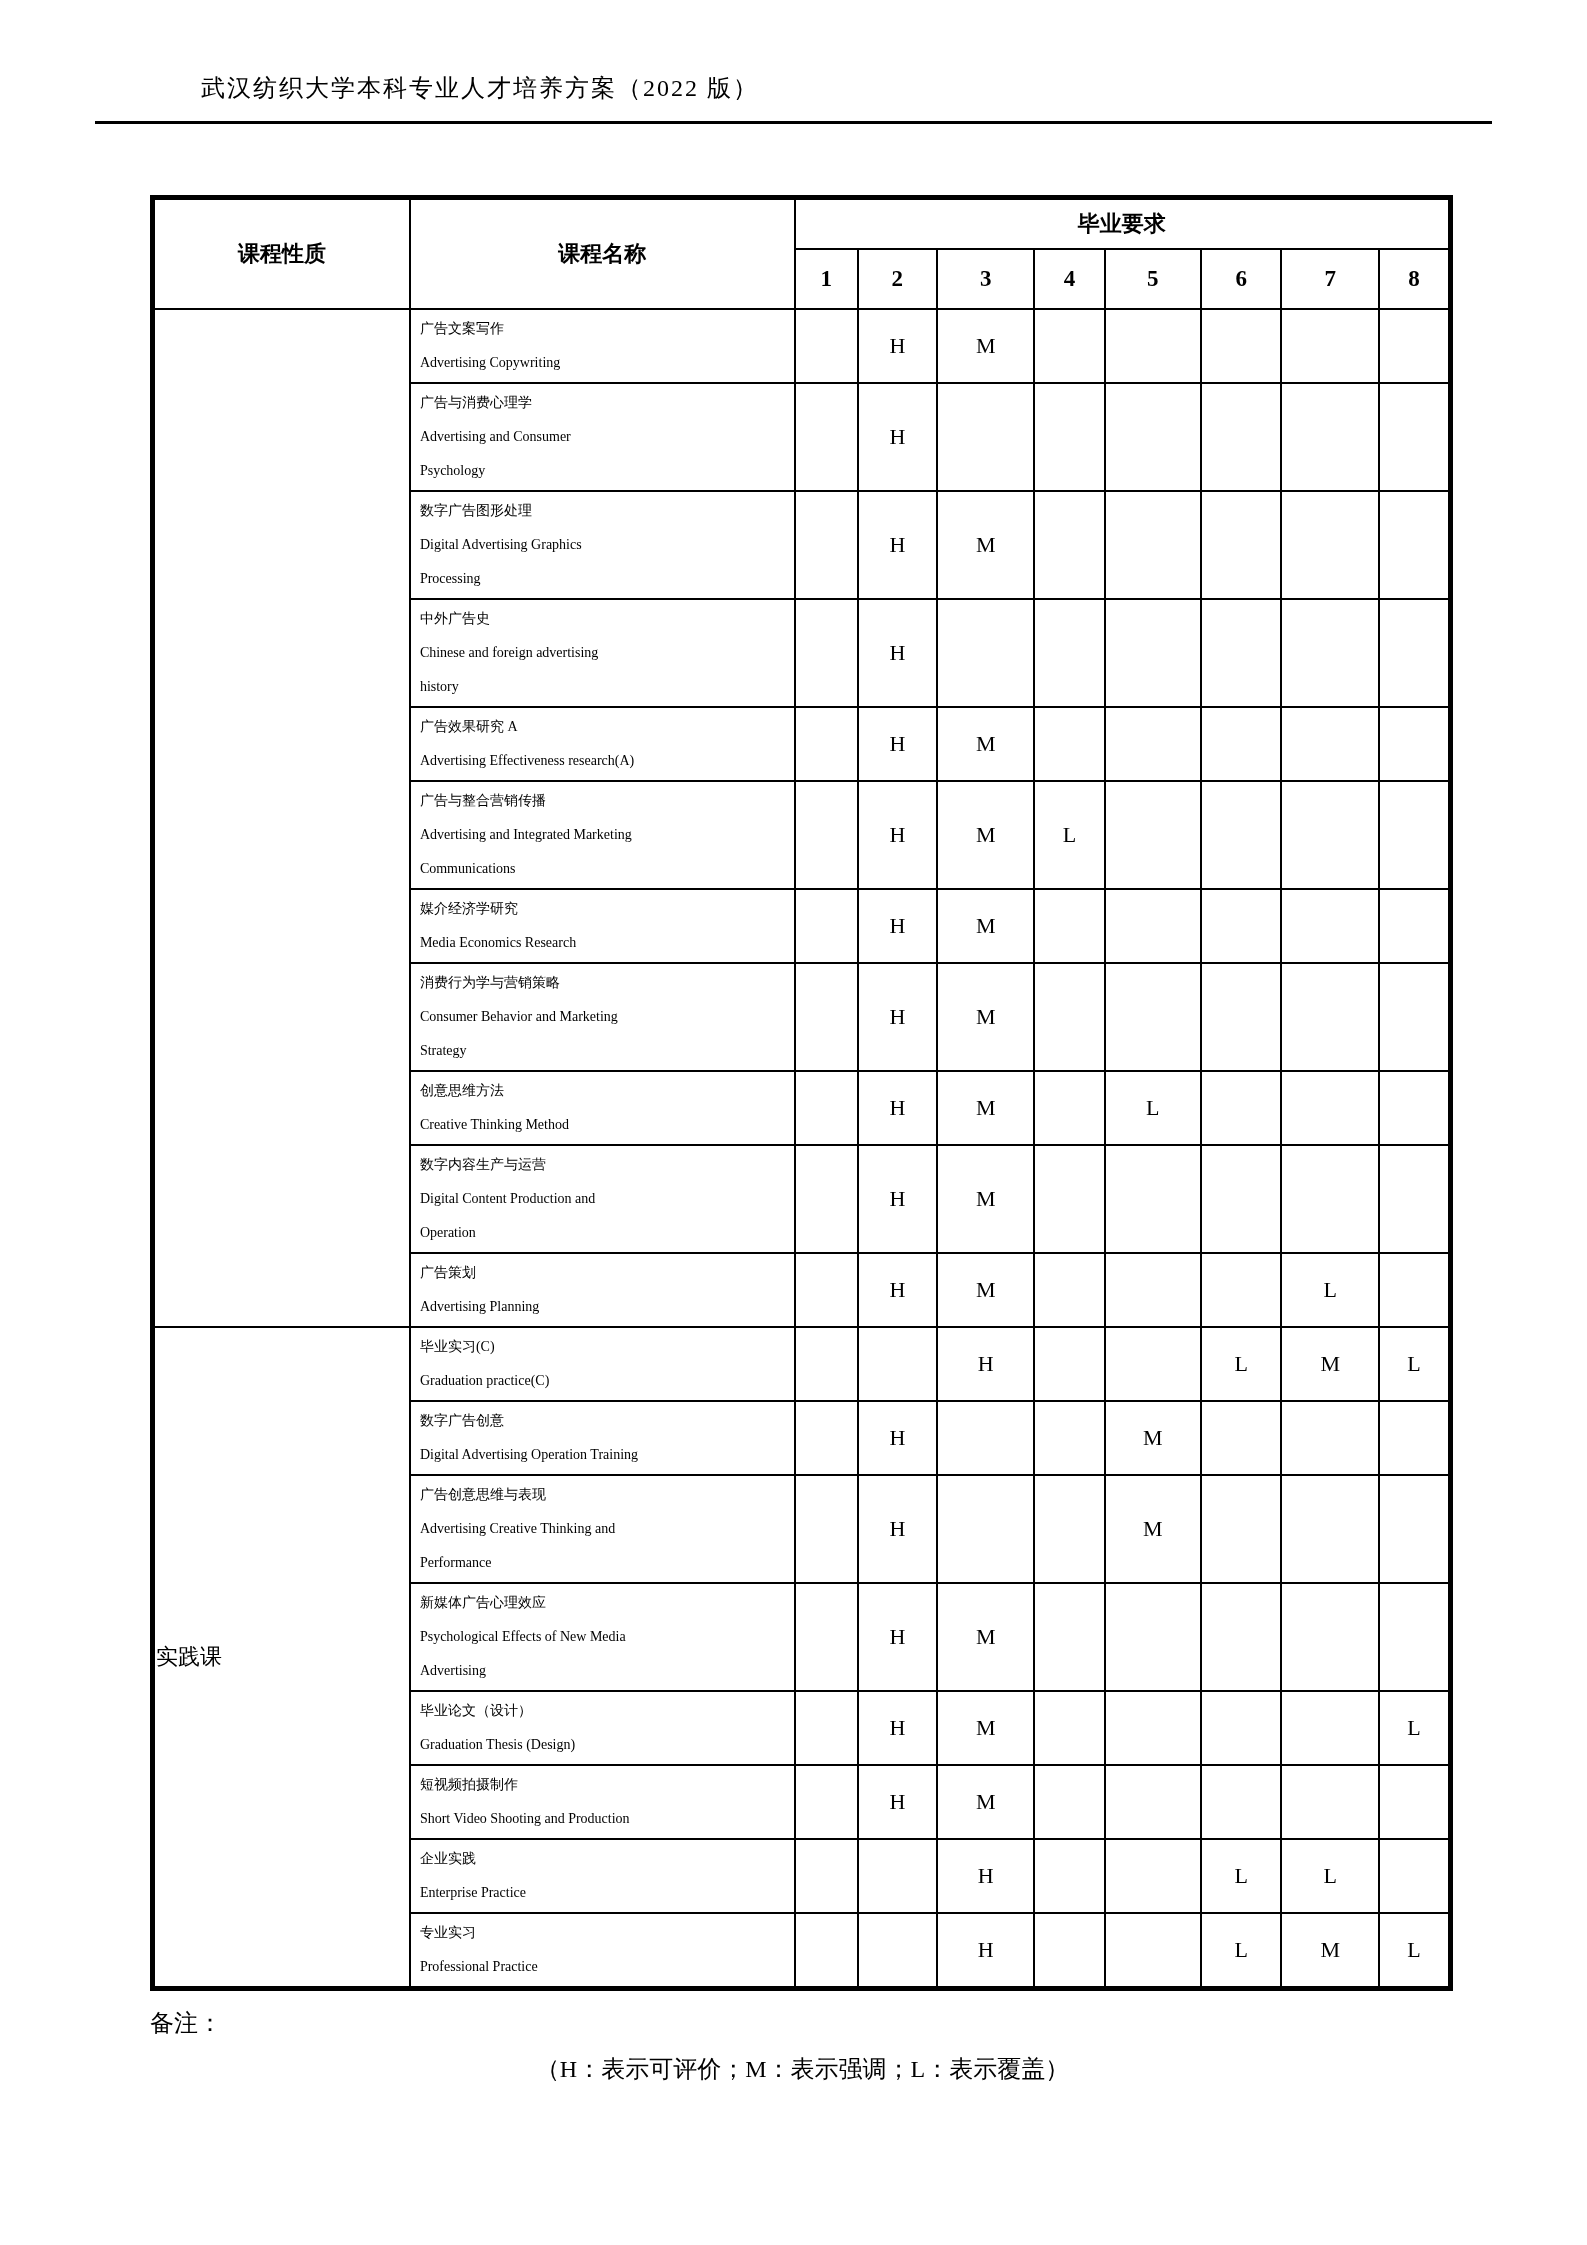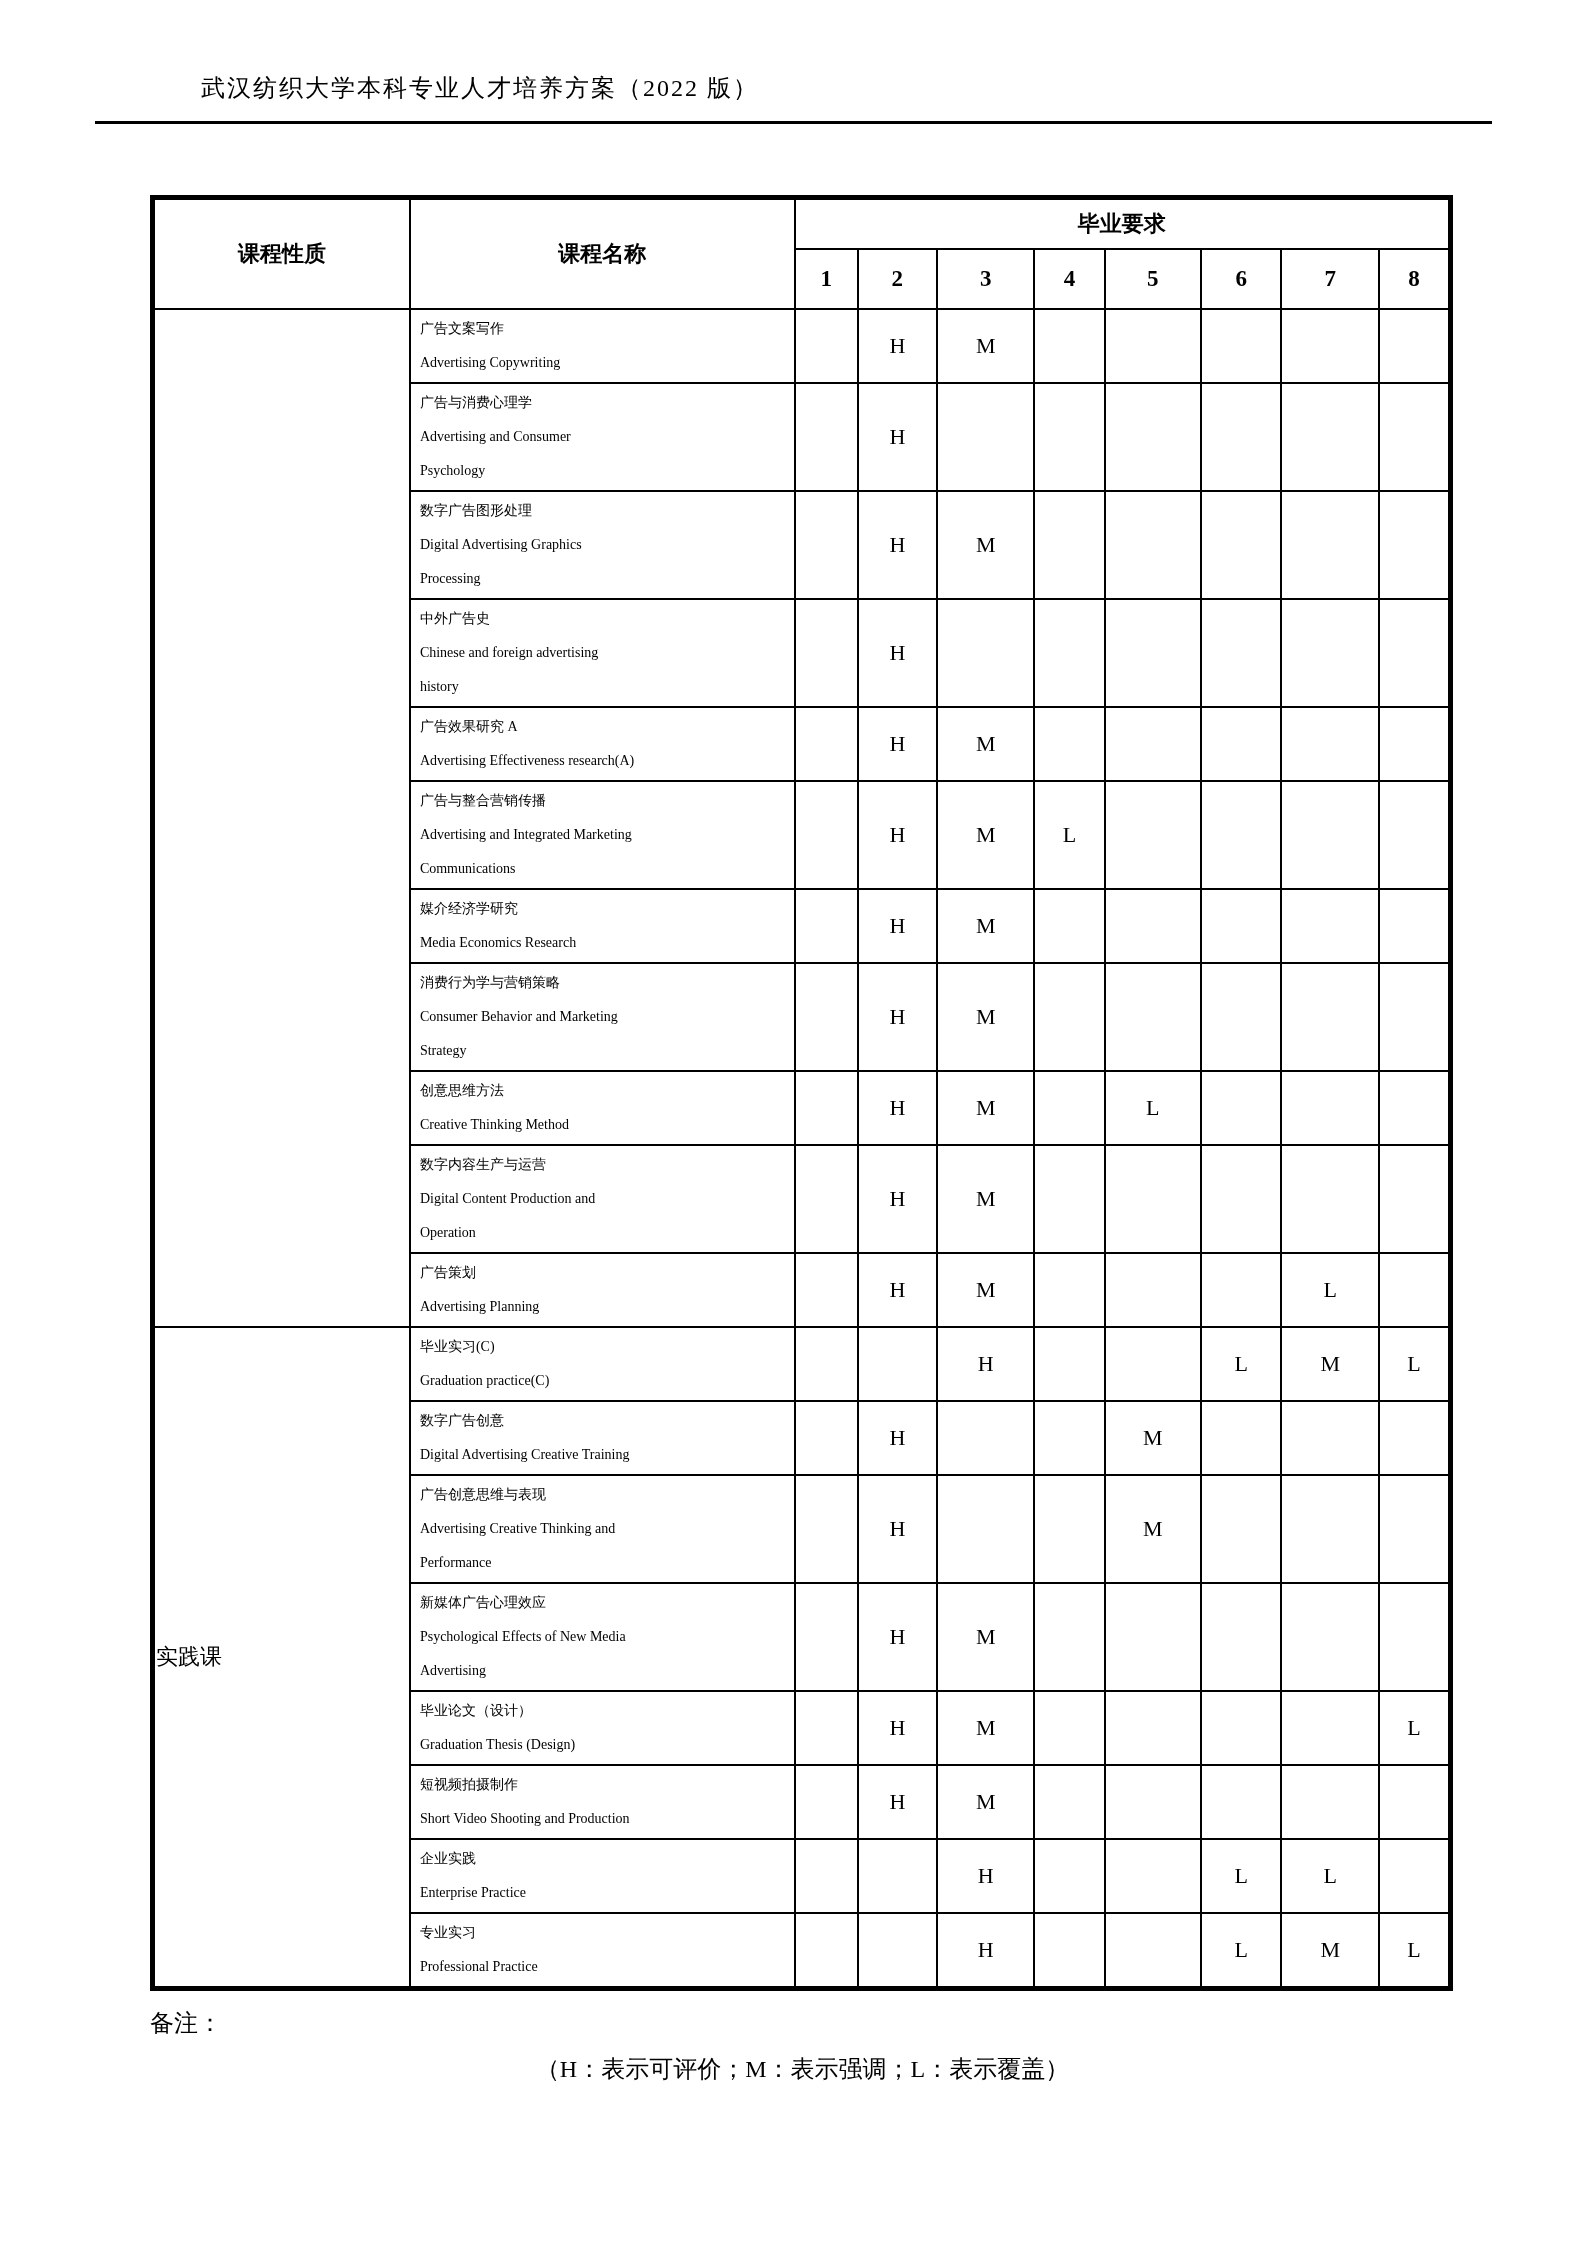--- a/index.html
+++ b/index.html
@@ -285,21 +285,21 @@
             <td class="mark-cell">H</td>
             <td class="mark-cell"></td>
             <td class="mark-cell"></td>
             <td class="mark-cell">L</td>
             <td class="mark-cell">M</td>
             <td class="mark-cell">L</td>
           </tr>
           <tr>
             <td class="name-cell">
               <div class="zh">数字广告创意</div>
-              <div class="en">Digital Advertising Creative Training</div>
+              <div class="en">Digital Advertising Operation Training</div>
             </td>
             <td class="mark-cell"></td>
             <td class="mark-cell">H</td>
             <td class="mark-cell"></td>
             <td class="mark-cell"></td>
             <td class="mark-cell">M</td>
             <td class="mark-cell"></td>
             <td class="mark-cell"></td>
             <td class="mark-cell"></td>
           </tr>

